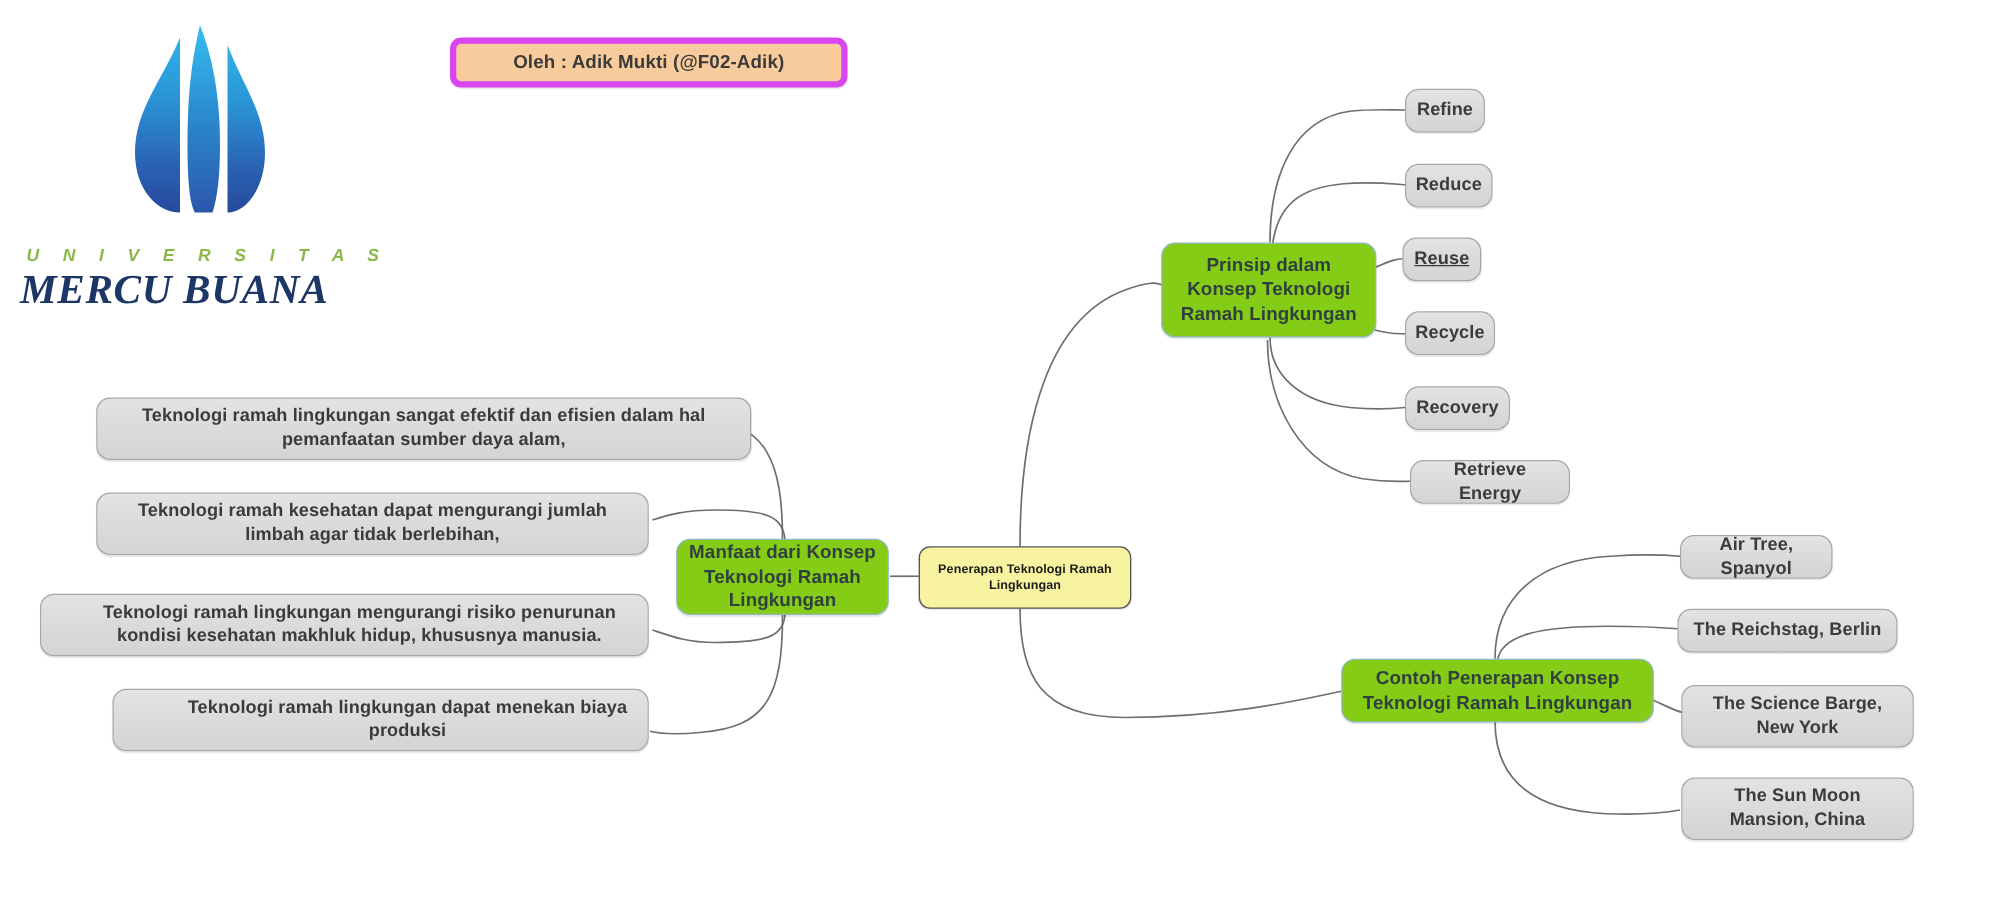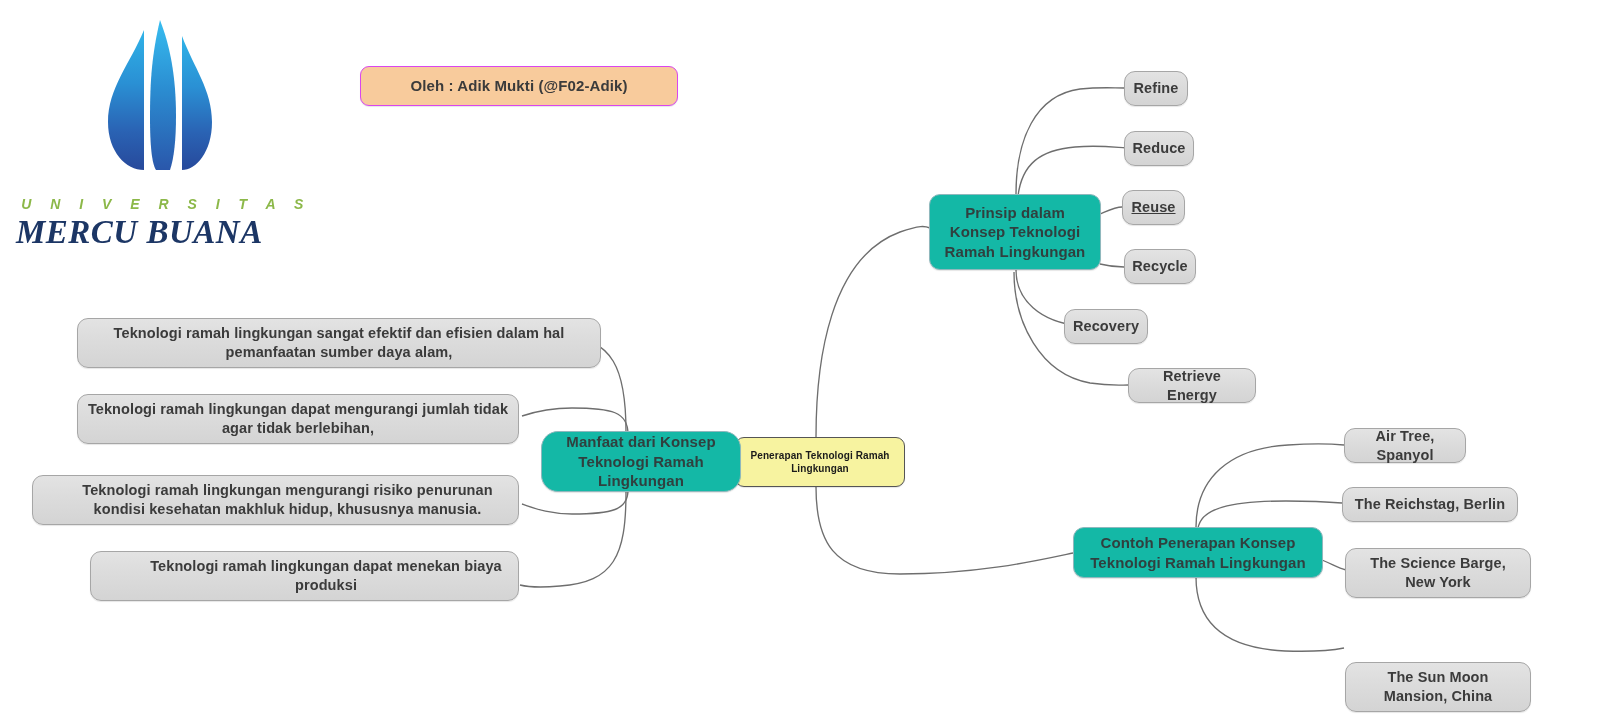--- a/index.html
+++ b/index.html
@@ -47,44 +47,43 @@
 
   .node.gray {
     background: linear-gradient(to bottom, #e3e3e3 0%, #dcdcdc 42%, #d4d4d4 100%);
     border: 1px solid #a6a6a6;
     color: #3b3b3b;
     font-size: 14.5px;
     box-shadow: 0 1px 1px rgba(0,0,0,.10);
   }
 
   .node.cyan {
-    background: #14b8a6;
+    background: #84cc16;
     border: 1px solid #8fb8bd;
     color: #30403f;
     font-size: 15px;
     box-shadow: 0 1px 1px rgba(0,0,0,.10);
   }
 
   .node.yellow {
     background: #f7f3a0;
     border: 1px solid #555555;
     color: #1a1a1a;
     font-size: 10px;
     border-radius: 9px;
     box-shadow: 0 1px 1px rgba(0,0,0,.10);
   }
 
   .node.orange {
     background: #f8cb9c;
-    border: 1px solid #d946ef;
+    border: 5px solid #d946ef;
     color: #3b3b3b;
     font-size: 15px;
     border-radius: 9px;
     box-shadow: 0 1px 1px rgba(0,0,0,.10);
-    margin-top: 36px;
   }
 
   .node span { display: block; padding: 0 9px; }
 
   
   #logo-block {
     position: absolute;
     left: 16px;
     top: 18px;
     width: 300px;
@@ -200,36 +199,36 @@
   </div>
   <div class="node gray" style="left:1124px; top:131px; width:70px; height:35px;">
     <span>Reduce</span>
   </div>
   <div class="node gray" style="left:1122px; top:190px; width:63px; height:35px;text-decoration:underline;">
     <span>Reuse</span>
   </div>
   <div class="node gray" style="left:1124px; top:249px; width:72px; height:35px;">
     <span>Recycle</span>
   </div>
-  <div class="node gray" style="left:1064px; top:309px; width:84px; height:35px;">
+  <div class="node gray" style="left:1124px; top:309px; width:84px; height:35px;">
     <span>Recovery</span>
   </div>
   <div class="node gray" style="left:1128px; top:368px; width:128px; height:35px;">
     <span>Retrieve Energy</span>
   </div>
 
-  <div class="node cyan" style="left:541px; top:431px; width:200px; height:61px;border-radius:17px;">
+  <div class="node cyan" style="left:541px; top:431px; width:170px; height:61px;">
     <span>Manfaat dari Konsep Teknologi Ramah Lingkungan</span>
   </div>
 
   <div class="node gray" style="left:77px; top:318px; width:524px; height:50px;">
     <span>Teknologi ramah lingkungan sangat efektif dan efisien dalam hal pemanfaatan sumber daya alam,</span>
   </div>
   <div class="node gray" style="left:77px; top:394px; width:442px; height:50px;">
-    <span>Teknologi ramah lingkungan dapat mengurangi jumlah tidak agar tidak berlebihan,</span>
+    <span>Teknologi ramah kesehatan dapat mengurangi jumlah limbah agar tidak berlebihan,</span>
   </div>
   <div class="node gray" style="left:32px; top:475px; width:487px; height:50px;padding-left:24px;">
     <span>Teknologi ramah lingkungan mengurangi risiko penurunan kondisi kesehatan makhluk hidup, khususnya manusia.</span>
   </div>
   <div class="node gray" style="left:90px; top:551px; width:429px; height:50px;padding-left:43px;">
     <span>Teknologi ramah lingkungan dapat menekan biaya produksi</span>
   </div>
 
   <div class="node cyan" style="left:1073px; top:527px; width:250px; height:51px;">
     <span>Contoh Penerapan Konsep Teknologi Ramah Lingkungan</span>
@@ -237,17 +236,17 @@
 
   <div class="node gray" style="left:1344px; top:428px; width:122px; height:35px;">
     <span>Air Tree, Spanyol</span>
   </div>
   <div class="node gray" style="left:1342px; top:487px; width:176px; height:35px;">
     <span>The Reichstag, Berlin</span>
   </div>
   <div class="node gray" style="left:1345px; top:548px; width:186px; height:50px;">
     <span>The Science Barge, New York</span>
   </div>
-  <div class="node gray" style="left:1345px; top:622px; width:186px; height:50px;margin-top:40px;">
+  <div class="node gray" style="left:1345px; top:622px; width:186px; height:50px;">
     <span>The Sun Moon Mansion, China</span>
   </div>
 
 </div>
 
 </body></html>

